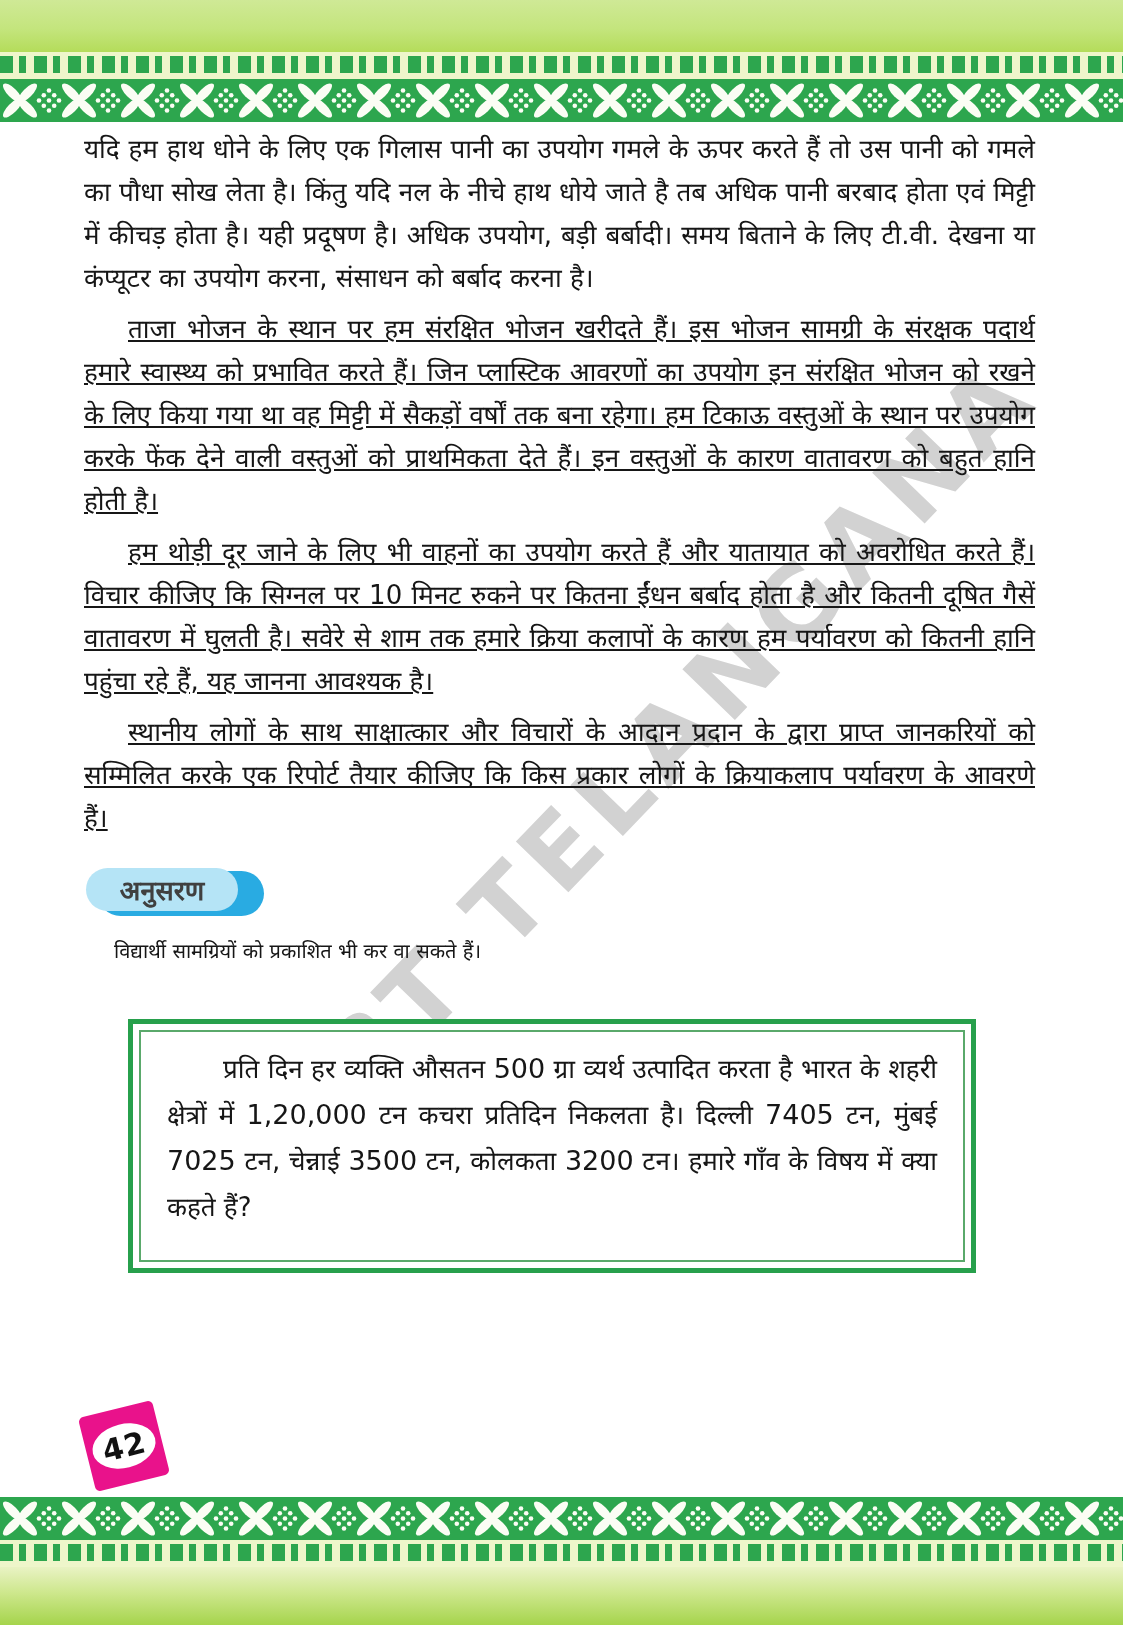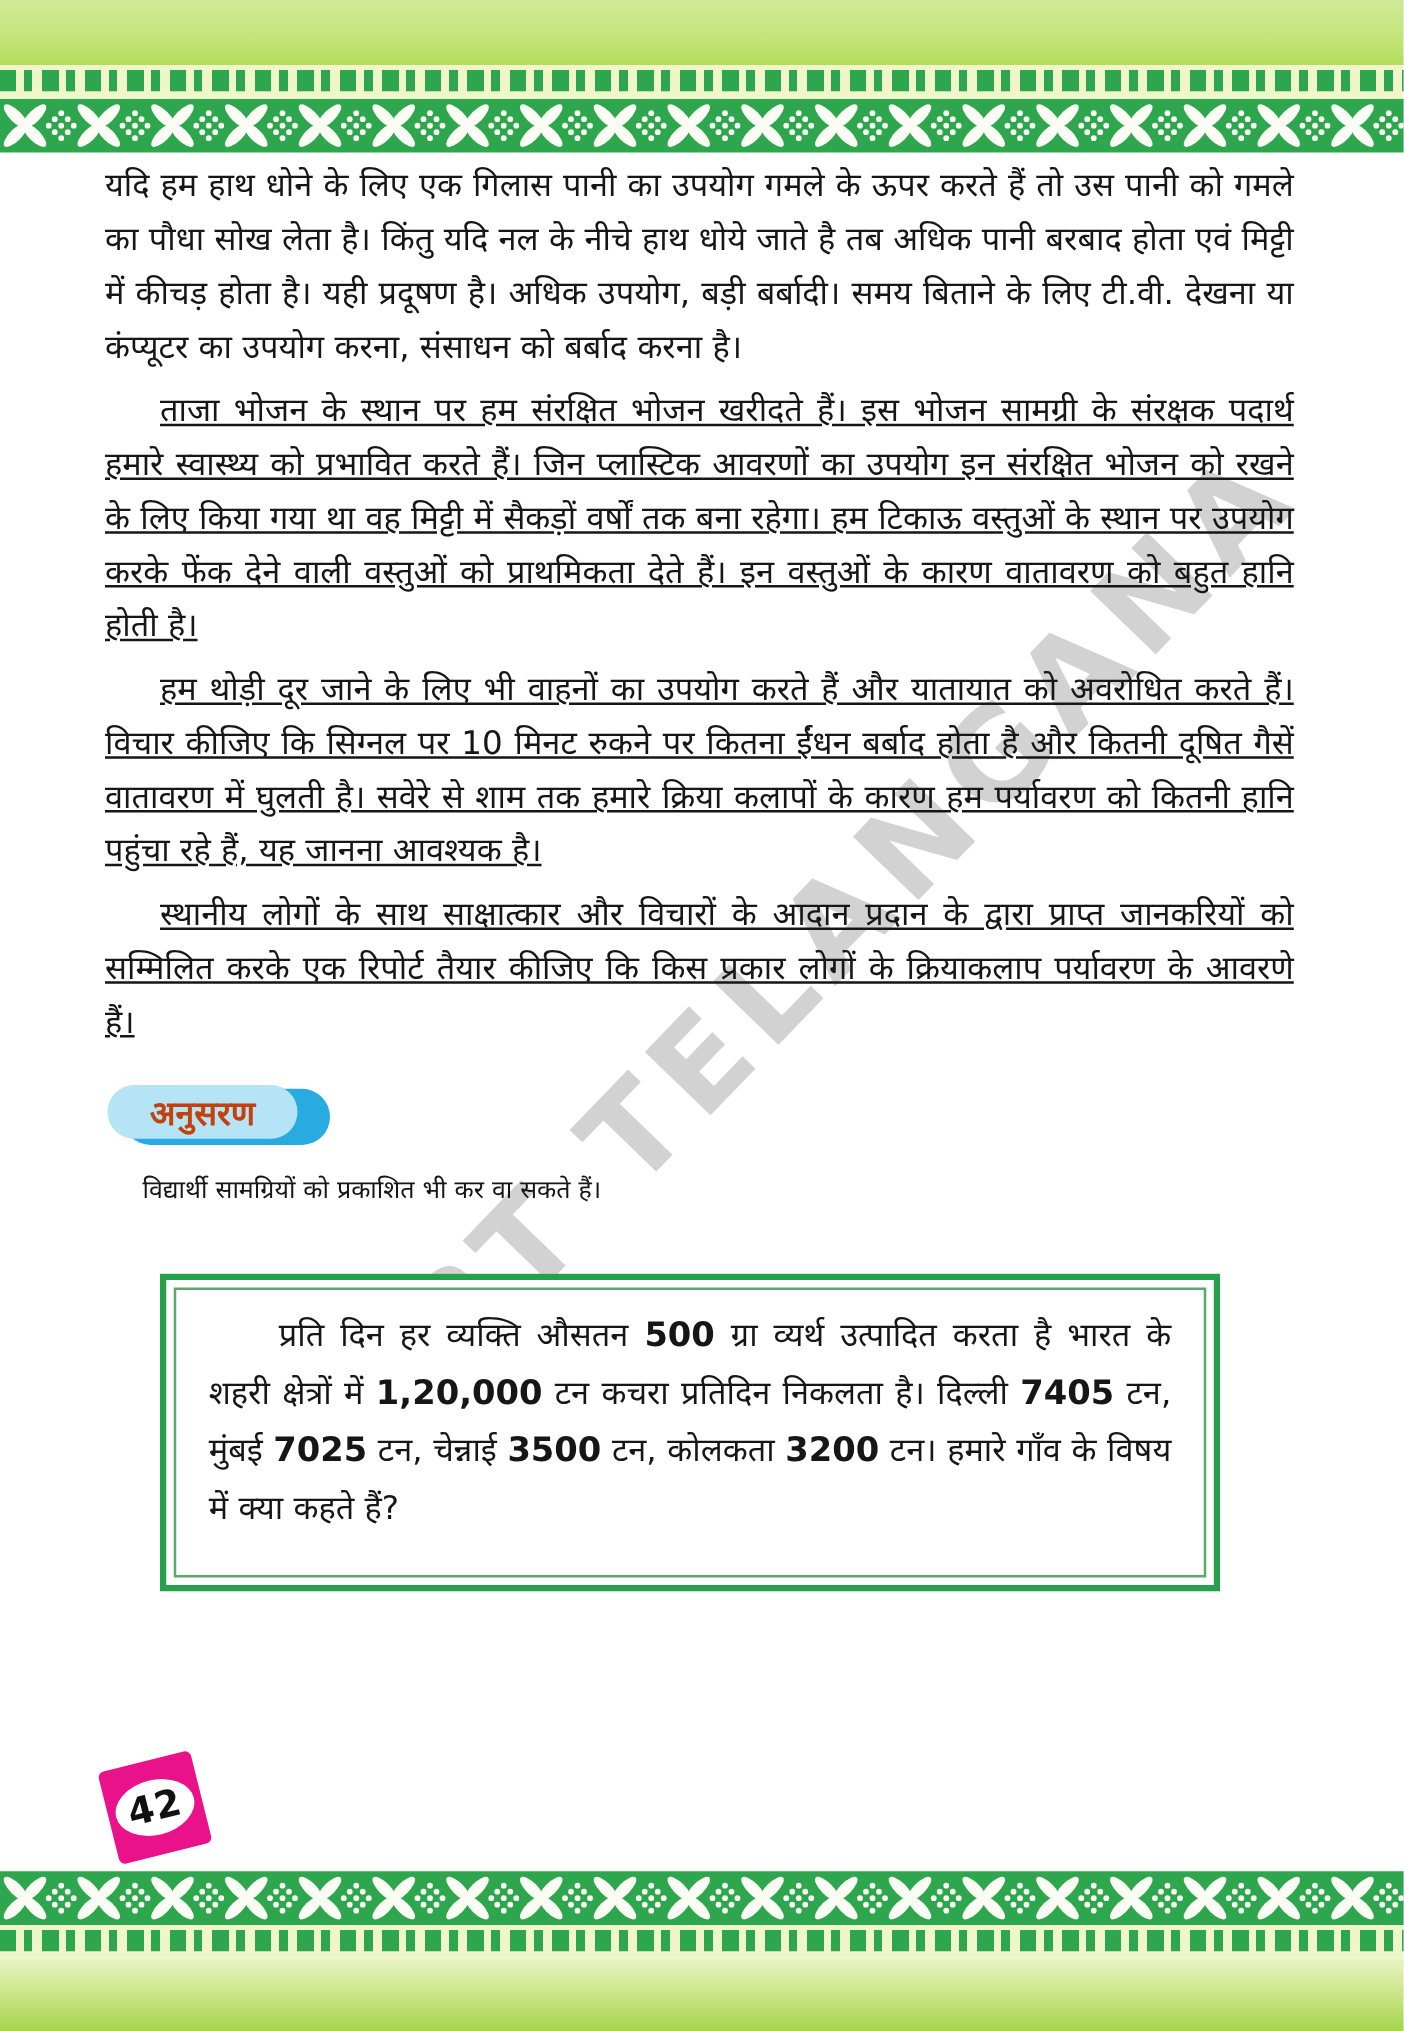--- a/index.html
+++ b/index.html
@@ -91,21 +91,21 @@
     background:var(--blue-dark);
     border-radius:24px;
   }
   .follow-badge .badge-front{
     position:absolute;left:0;top:0;width:152px;height:43px;
     background:var(--blue-light);
     border-radius:22px;
     display:flex;align-items:center;justify-content:center;
   }
   .follow-badge .badge-label{
-    font-size:27px;font-weight:bold;color:#c2410c;
+    font-size:27px;font-weight:bold;color:#404040;
   }
   .follow-text{
     font-size:20px;line-height:43px;
     margin:0 0 0 30px;
   }
 
   
   .info-box{
     margin:46px 0 0 44px;
     width:848px;
@@ -119,21 +119,21 @@
     padding:14px 26px 30px 26px;
   }
   .info-box-text{
     margin:0;
     font-size:26px;
     line-height:46px;
     text-align:justify;
     text-indent:56px;
   }
   .info-box-text .num{
-    font-weight:bold;
+    font-weight:normal;
     font-size:27px;
   }
 
   
   .page-badge{
     position:absolute;
     left:86px;top:1408px;
     width:76px;height:76px;
     background:var(--pink);
     border-radius:5px;

